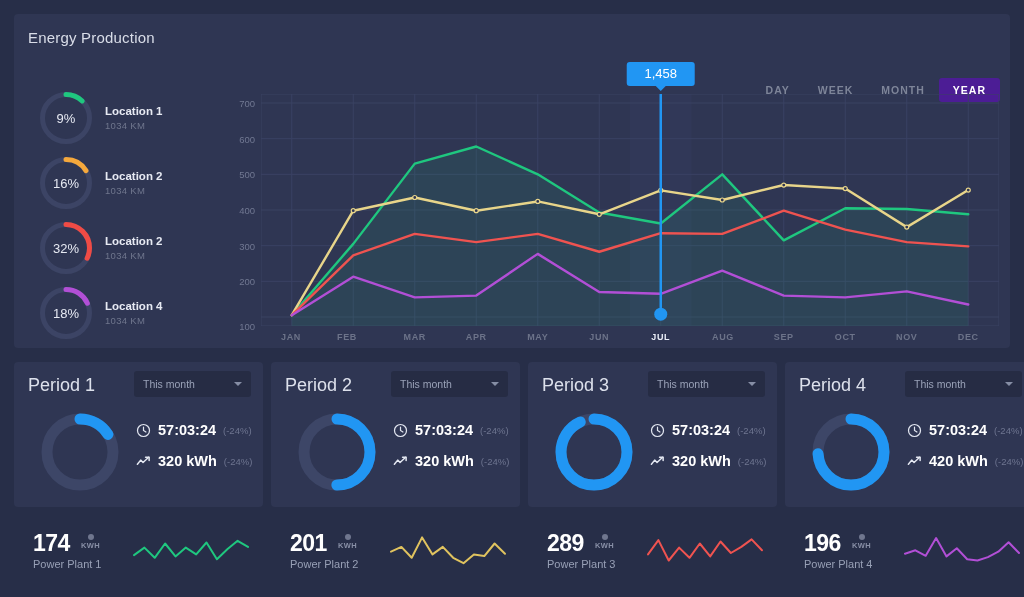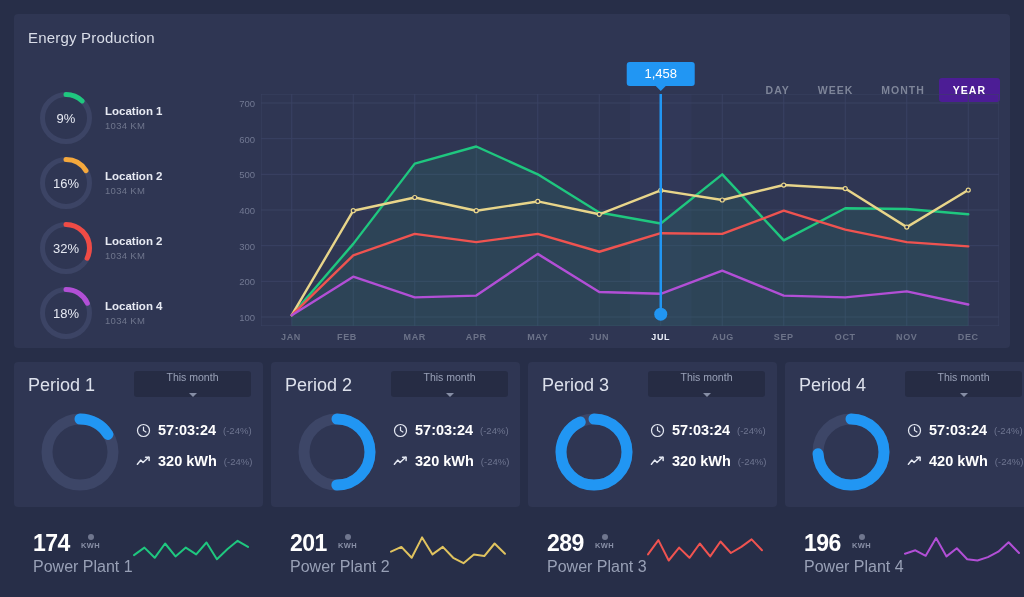--- a/index.html
+++ b/index.html
@@ -86,21 +86,21 @@
     border-radius: 4px; position: relative;
   }
   .period-title {
     position: absolute; left: 14px; top: 13px;
     font-size: 18px; color: #dde1ec;
   }
   .dropdown {
     position: absolute; right: 12px; top: 9px;
     width: 117px; height: 26px; background: #262c44;
     border-radius: 3px; display: flex; align-items: center;
-    padding: 0 9px; cursor: pointer; flex-direction: column;
+    padding: 0 9px; cursor: pointer;
   }
   .dropdown-label { font-size: 10.5px; color: #9aa2b8; flex: 1; }
   .chev {
     width: 0; height: 0; border-left: 4px solid transparent;
     border-right: 4px solid transparent; border-top: 4px solid #868ea5;
   }
   .period-donut { position: absolute; left: 26px; top: 50px; width: 80px; height: 80px; }
   .period-stats { position: absolute; left: 122px; top: 60px; }
   .stat-row { display: flex; align-items: center; margin-bottom: 15px; }
   .stat-icon { width: 15px; height: 15px; margin-right: 7px; flex: 0 0 15px; }
@@ -115,21 +115,21 @@
     font-size: 23px; font-weight: bold; color: #ffffff; letter-spacing: -.5px;
   }
   .plant-unit { position: absolute; top: 16px; }
   .plant-dot {
     width: 6px; height: 6px; border-radius: 50%;
     background: #6f768e; margin: 0 auto 1px;
   }
   .plant-kwh { font-size: 7.5px; font-weight: bold; color: #888fa6; letter-spacing: .4px; }
   .plant-name {
     position: absolute; left: 19px; top: 40px;
-    font-size: 16px; color: #98a0b6;
+    font-size: 11px; color: #98a0b6;
   }
   .plant-spark { position: absolute; left: 118px; top: 10px; width: 118px; height: 44px; }
 </style>
 </head>
 <body>
 
 <div class="app">
 
   <div class="chart-panel">
     <div class="panel-title">Energy Production</div>
@@ -196,21 +196,21 @@
       </div>
 
     <div class="plot-wrap">
       <div class="y-labels" id="y-labels">
           <div class="y-lab" style="top: 9px;">700</div>
           <div class="y-lab" style="top: 44.6667px;">600</div>
           <div class="y-lab" style="top: 80.3333px;">500</div>
           <div class="y-lab" style="top: 116px;">400</div>
           <div class="y-lab" style="top: 151.667px;">300</div>
           <div class="y-lab" style="top: 187.333px;">200</div>
-          <div class="y-lab" style="top: 223px;">100</div>
+          <div class="y-lab" style="top: 232px;">100</div>
         </div>
       <div class="plot" id="plot"><svg width="738" height="232" viewBox="0 0 738 232">
             <rect x="369" y="0" width="61.5" height="232" fill="#333b5c" opacity="0.55"></rect>
             <line x1="0" y1="9" x2="738" y2="9" stroke="#3a4263" stroke-width="1"></line>
             <line x1="0" y1="44.66666666666666" x2="738" y2="44.66666666666666" stroke="#3a4263" stroke-width="1"></line>
             <line x1="0" y1="80.33333333333334" x2="738" y2="80.33333333333334" stroke="#3a4263" stroke-width="1"></line>
             <line x1="0" y1="116" x2="738" y2="116" stroke="#3a4263" stroke-width="1"></line>
             <line x1="0" y1="151.66666666666669" x2="738" y2="151.66666666666669" stroke="#3a4263" stroke-width="1"></line>
             <line x1="0" y1="187.33333333333334" x2="738" y2="187.33333333333334" stroke="#3a4263" stroke-width="1"></line>
             <line x1="0" y1="223" x2="738" y2="223" stroke="#3a4263" stroke-width="1"></line>

